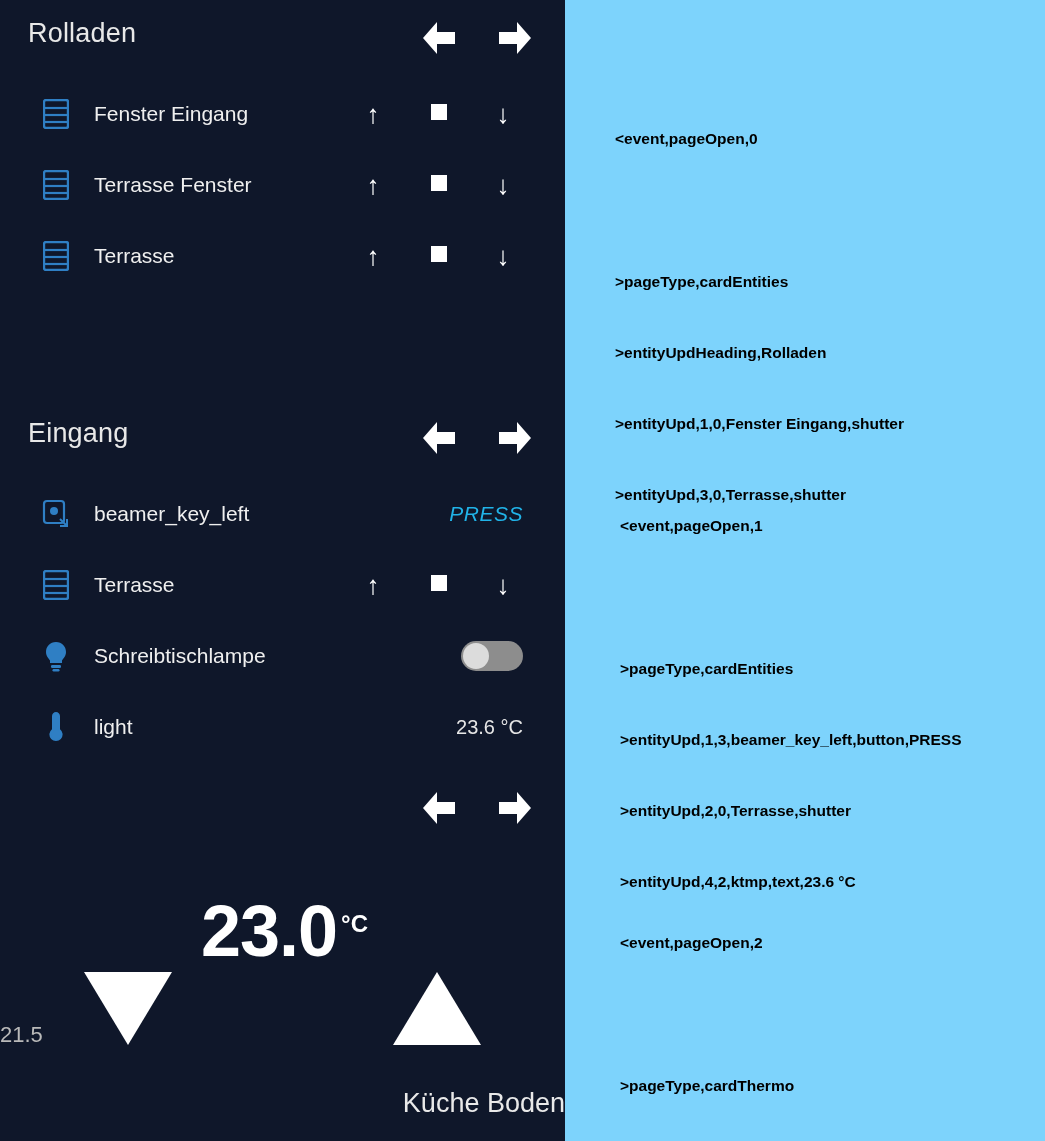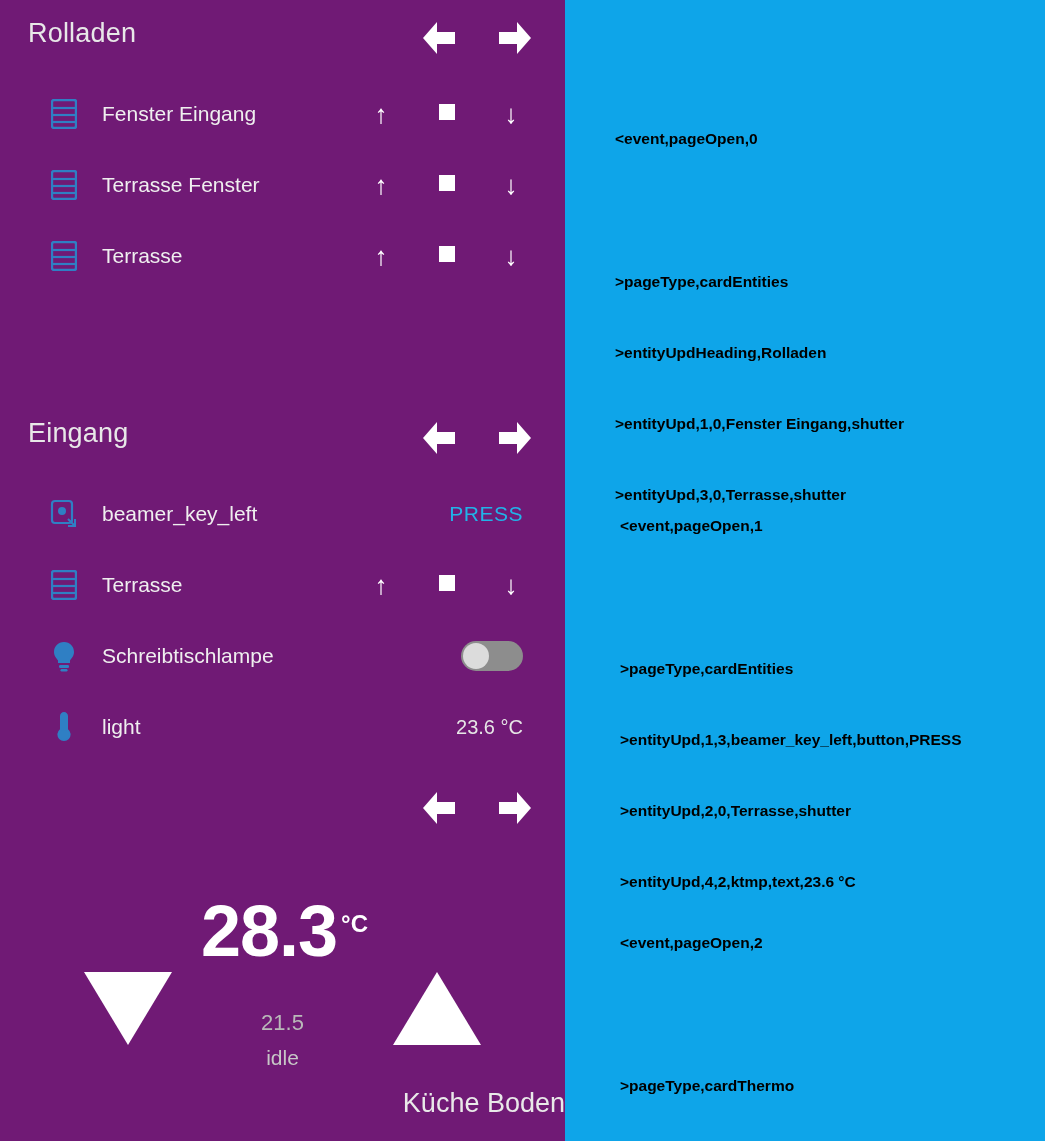--- a/index.html
+++ b/index.html
@@ -19,21 +19,21 @@
     width: 1045px;
     height: 1141px;
   }
   
   .device {
     position: absolute;
     left: 0;
     top: 0;
     width: 565px;
     height: 1141px;
-    background: #701a75;
+    background: #0f172a;
     color: #ffffff;
   }
   .card {
     position: absolute;
     left: 0;
     width: 565px;
   }
   .card-rolladen { top: 0; height: 400px; }
   .card-testpage { top: 400px; height: 370px; }
   .card-thermo  { top: 770px; height: 371px; }
@@ -64,21 +64,20 @@
     height: 44px;
     cursor: pointer;
   }
   .arrow.left { left: 0; }
   .arrow.right { left: 60px; }
   .arrow svg { display: block; }
 
   .rows {
     position: relative;
     padding-top: 6px;
-    padding-left: 8px;
   }
   .row {
     position: relative;
     height: 71px;
     display: flex;
     align-items: center;
   }
   .row .icon {
     position: absolute;
     left: 40px;
@@ -137,20 +136,21 @@
   }
   .row .press-label {
     position: absolute;
     right: 42px;
     top: 50%;
     transform: translateY(-50%);
     font-size: 21px;
     color: #21b3e8;
     letter-spacing: 0.5px;
     cursor: pointer;
+    font-style: italic;
   }
   .row .value-text {
     position: absolute;
     right: 42px;
     top: 50%;
     transform: translateY(-50%);
     font-size: 20px;
     color: #e6e6e6;
   }
   .row .toggle {
@@ -198,22 +198,21 @@
     color: #ffffff;
     vertical-align: super;
     position: relative;
     top: -18px;
     left: 4px;
   }
   .thermo-target {
     position: absolute;
     left: 0;
     right: 0;
-    top: 168px;
-    text-align: center;
+    top: 180px;
     font-size: 22px;
     color: #b9b9b9;
   }
   .thermo-state {
     position: absolute;
     left: 0;
     right: 0;
     top: 204px;
     text-align: center;
     font-size: 21px;
@@ -249,21 +248,21 @@
     color: #e9e9e9;
   }
 
   
   .log {
     position: absolute;
     left: 565px;
     top: 0;
     width: 480px;
     height: 1141px;
-    background: #0ea5e9;
+    background: #7dd3fc;
     color: #000000;
   }
   .log-block {
     position: absolute;
     left: 50px;
     font-size: 15.5px;
     font-weight: bold;
     line-height: 23.7px;
     white-space: pre;
     font-family: "Liberation Sans", sans-serif;
@@ -432,24 +431,23 @@
             <svg width="52" height="44" viewBox="0 0 52 44">
                 <path d="M18 16 H36 V6 L50 22 L36 38 V28 H18 Z" fill="#ffffff"></path>
               </svg>
           </div>
         </div>
       </div>
       <div class="thermo-body">
         <div class="tri tri-down"></div>
         <div class="tri tri-up"></div>
         <div class="thermo-temp">
-          <span class="big">28.3</span><span class="unit">°C</span>
+          <span class="big">23.0</span><span class="unit">°C</span>
         </div>
         <div class="thermo-target">21.5</div>
-        <div class="thermo-state">idle</div>
         <div class="thermo-name">Küche Boden</div>
       </div>
     </div>
 
   </div>
 
   <div class="log">
 
     <div class="log-block log-0">
       <span class="evt">&lt;event,pageOpen,0</span>

